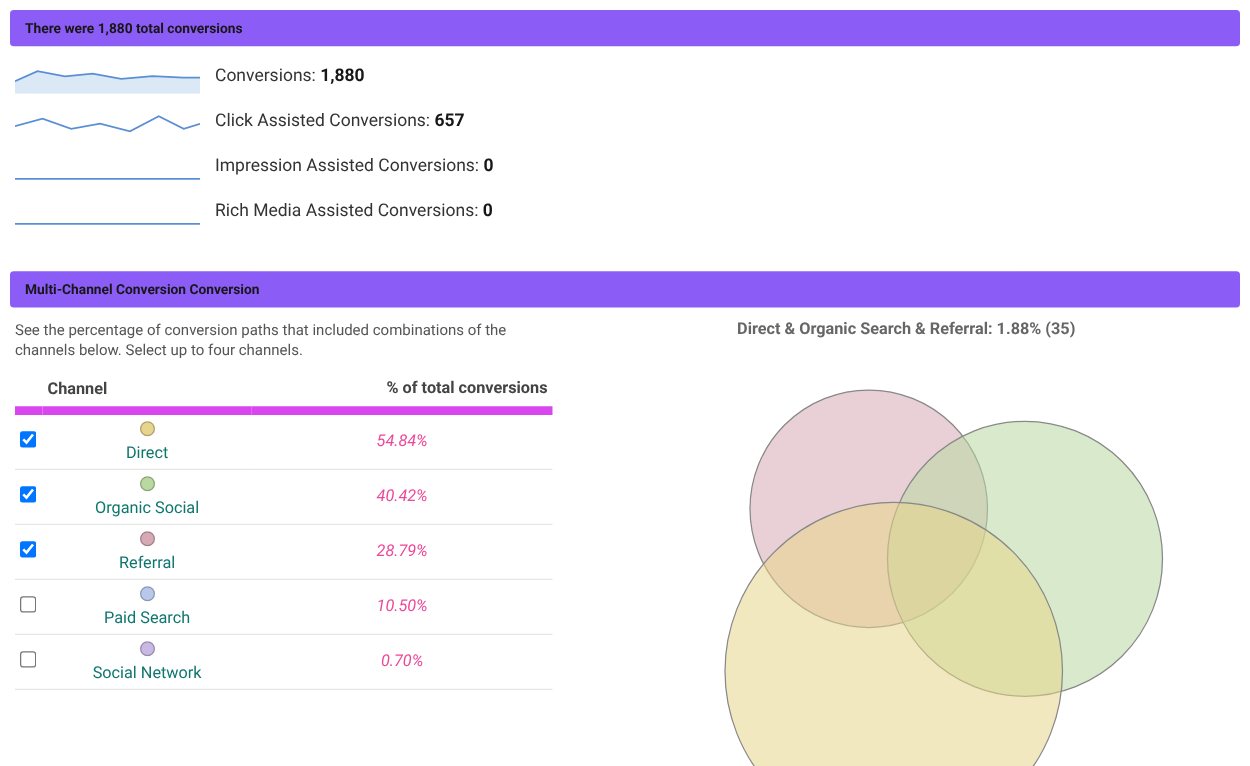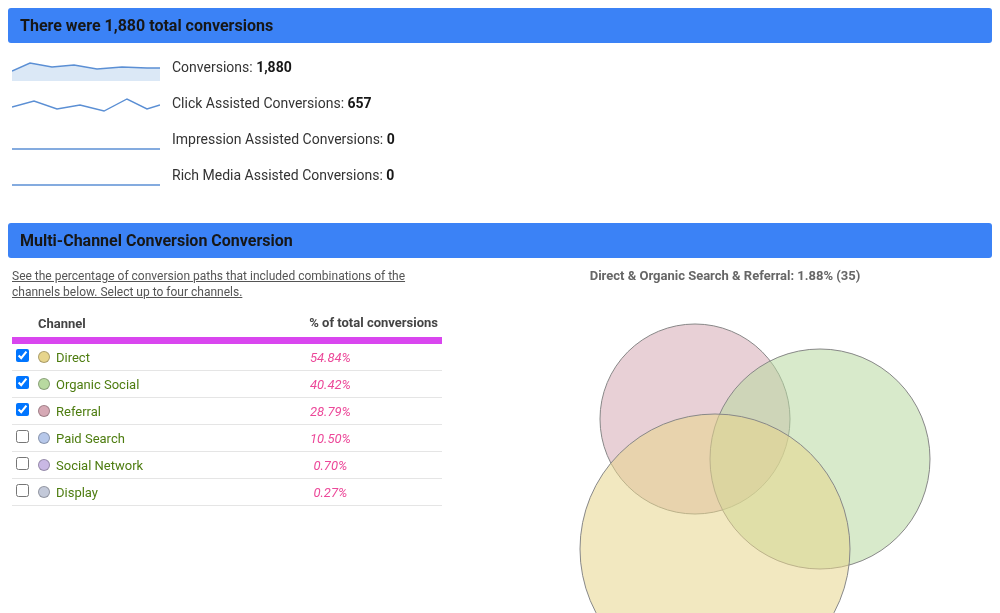--- a/index.html
+++ b/index.html
@@ -4,24 +4,24 @@
 <style>
   * { box-sizing: border-box; margin: 0; padding: 0; }
   body {
     font-family: Roboto, "Helvetica Neue", Arial, sans-serif;
     font-size: 13px;
     color: #333;
     background: #fff;
     width: 1000px;
   }
   .section-header {
-    background: #3b82f6;
+    background: #8b5cf6;
     border-radius: 3px;
     padding: 8px 12px;
-    font-size: 16px;
+    font-size: 11px;
     font-weight: 700;
     color: #171717;
     margin: 8px 8px 0 8px;
   }
   .metrics-block {
     padding: 10px 12px 18px 12px;
   }
   .metric-row {
     display: flex;
     align-items: center;
@@ -46,21 +46,20 @@
     padding: 10px 12px 10px 12px;
     gap: 20px;
   }
   .left-panel { width: 430px; flex-shrink: 0; }
   .desc {
     font-size: 12px;
     color: #555;
     line-height: 1.35;
     margin-bottom: 10px;
     max-width: 410px;
-    text-decoration: underline;
   }
   .channel-table { width: 100%; border-collapse: collapse; }
   .channel-table th {
     font-size: 13px;
     color: #444;
     font-weight: 700;
     text-align: left;
     padding: 6px 4px 6px 4px;
     border-bottom: 7px solid #d946ef;
   }
@@ -69,21 +68,21 @@
     line-height: 1.15;
   }
   .channel-table td {
     font-size: 13px;
     padding: 5px 4px;
     border-bottom: 1px solid #e5e5e5;
     vertical-align: middle;
   }
   .channel-table td.cb { width: 22px; }
   .channel-table td.pct { text-align: center; color: #ec4899; font-style: italic; }
-  .chan-name { display: flex; align-items: center; gap: 6px; color:#4d7c0f;}
+  .chan-name { display: flex; align-items: center; gap: 6px; color:#0f766e;flex-direction:column;}
   .swatch {
     width: 12px; height: 12px; border-radius: 50%;
     display: inline-block;
     border: 1px solid rgba(0,0,0,0.25);
   }
   .right-panel {
     flex: 1;
     position: relative;
   }
   .venn-caption {
@@ -190,30 +189,20 @@
           <tr>
             <td class="cb"><input type="checkbox" style=""></td>
             <td>
               <div class="chan-name">
                 <span class="swatch" style="background: rgb(201, 184, 228);"></span>
                 <span>Social Network</span>
               </div>
             </td>
             <td class="pct">0.70%</td>
           </tr>
-          <tr>
-            <td class="cb"><input type="checkbox" style=""></td>
-            <td>
-              <div class="chan-name">
-                <span class="swatch" style="background: rgb(195, 201, 217);"></span>
-                <span>Display</span>
-              </div>
-            </td>
-            <td class="pct">0.27%</td>
-          </tr>
         </tbody>
     </table>
   </div>
 
   <div class="right-panel">
     <div class="venn-caption">Direct &amp; Organic Search &amp; Referral: 1.88% (35)</div>
     <svg class="venn-svg" width="470" height="400" id="venn-svg">
         <circle cx="205" cy="130" r="95" fill="#d6a9b5" fill-opacity="0.55" stroke="#888" stroke-width="1"></circle>
         <circle cx="330" cy="170" r="110" fill="#b8d9a0" fill-opacity="0.55" stroke="#888" stroke-width="1"></circle>
         <circle cx="225" cy="260" r="135" fill="#e7d58d" fill-opacity="0.55" stroke="#888" stroke-width="1"></circle>

